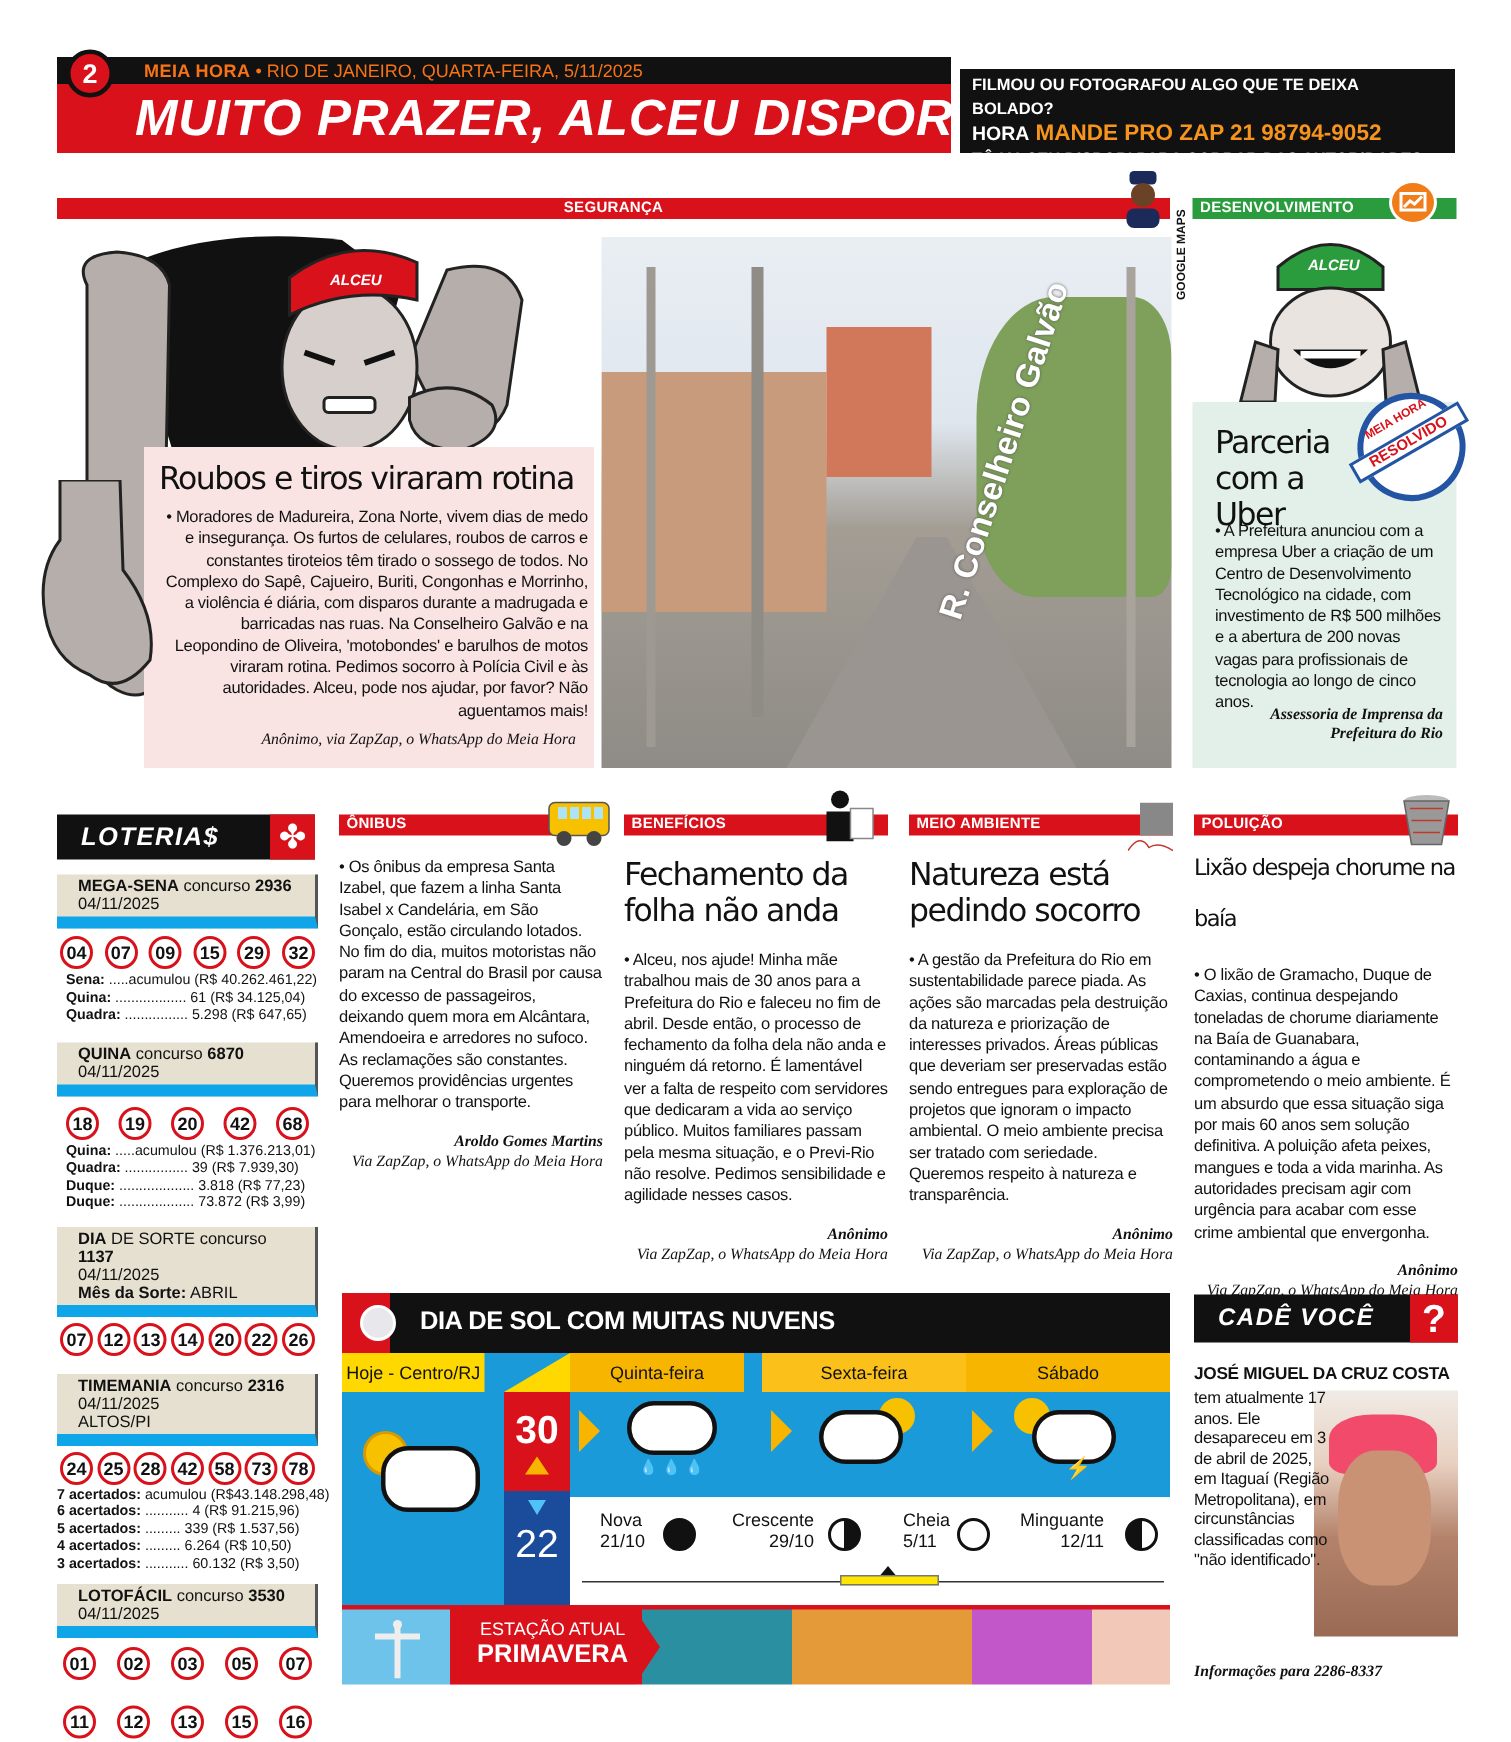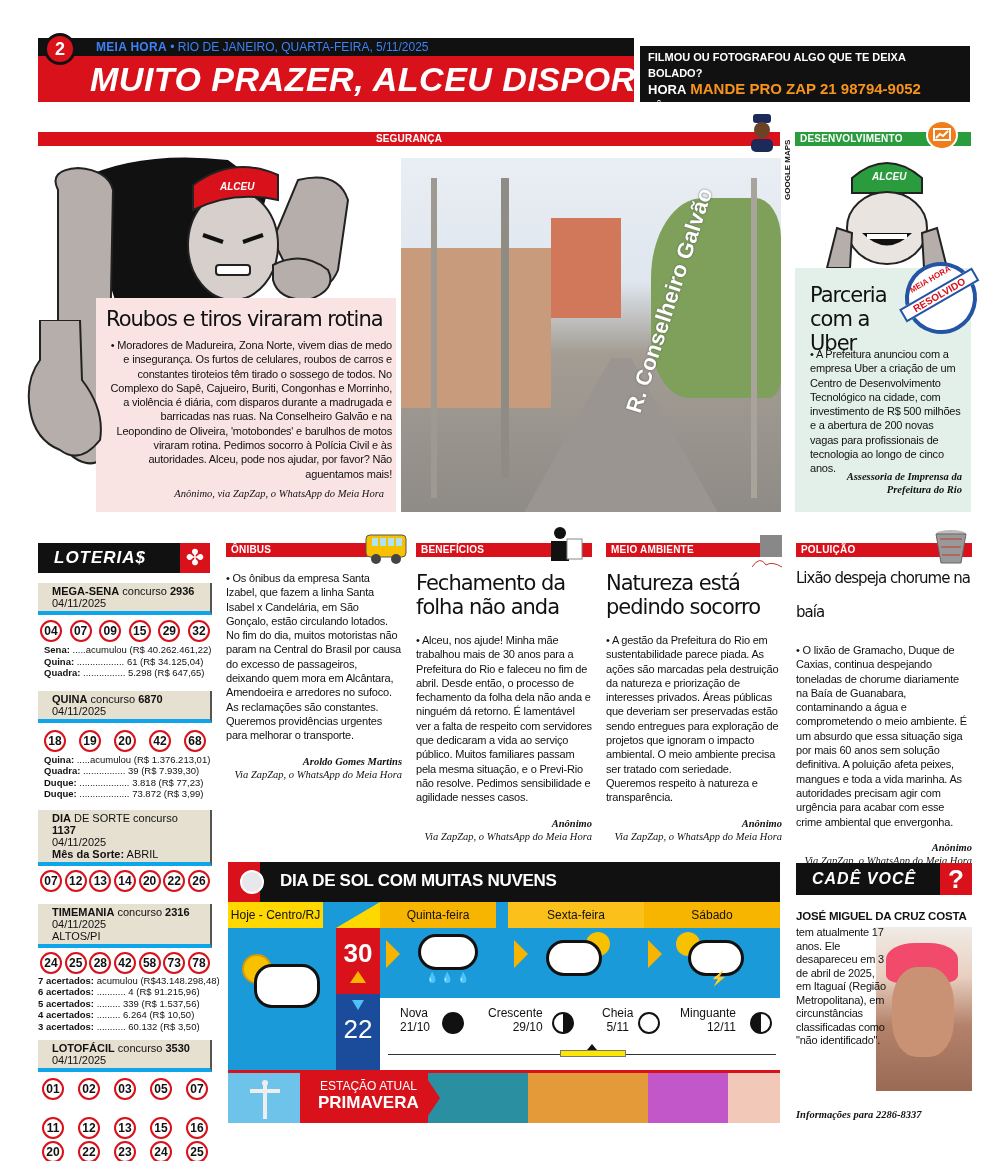--- a/index.html
+++ b/index.html
@@ -1,38 +1,38 @@
 <!DOCTYPE html>
 <html><head>
 <meta charset="utf-8">
 <style>
 *{box-sizing:border-box;margin:0;padding:0}
 body{width:1007px;height:1161px;background:#fff;font-family:"Liberation Sans",sans-serif;color:#111;position:relative;overflow:hidden}
 .abs{position:absolute}
 
-#mast-top{left:38px;top:38px;width:596px;height:18px;background:#111;color:#3b82f6;font-size:12px;line-height:18px;padding-left:58px;white-space:nowrap}
+#mast-top{left:38px;top:38px;width:596px;height:18px;background:#111;color:#f97316;font-size:12px;line-height:18px;padding-left:58px;white-space:nowrap}
 #mast-top b{font-weight:900;letter-spacing:.3px}
 #mast-red{left:38px;top:56px;width:596px;height:46px;background:#d9111b;color:#fff;font-weight:900;font-style:italic;font-size:34px;line-height:46px;padding-left:52px;letter-spacing:.5px;white-space:nowrap}
 #page-num{left:44px;top:33px;width:32px;height:32px;border-radius:50%;background:#d9111b;border:3px solid #111;color:#fff;font-weight:900;font-size:18px;text-align:center;line-height:26px;z-index:3}
 #zap-box{left:640px;top:46px;width:330px;height:56px;background:#111;color:#fff;padding:3px 8px;font-weight:900;font-size:11px;line-height:16px}
 #zap-box .orange{color:#f7941d;font-size:15px}
 #zap-box .hora{display:inline-block;font-size:13px;margin-right:4px}
 
 .sec-bar{height:14px;color:#fff;font-weight:700;font-size:10px;line-height:14px;padding-left:5px;letter-spacing:.2px}
 .red{background:#d9111b}
 .green{background:#2a9c3e}
 
 .pink{background:#f9e3e3}
 .mint{background:#e3f0ea}
 h2.head{font-family:"DejaVu Sans",sans-serif;font-weight:400;letter-spacing:-1px;color:#111}
 .body-txt{font-size:11px;line-height:14.3px;color:#111;letter-spacing:-.2px}
 .sign{font-family:"Liberation Serif",serif;font-style:italic;font-size:10.5px;text-align:right;line-height:13px}
 .sign b{font-weight:700}
 
-.lot-head{background:#e6e0d1;border-right:2px solid #555;border-bottom:4px solid #0ea5e9;padding:2px 14px;font-size:11px;line-height:12px}
+.lot-head{background:#e6e0d1;border-right:2px solid #555;border-bottom:8px solid #0ea5e9;padding:2px 14px;font-size:11px;line-height:12px}
 .lot-head b{font-weight:900}
 .balls{display:flex;justify-content:space-between;padding:0 2px}
 .ball{width:22px;height:22px;border:2px solid #d9111b;border-radius:50%;font-weight:900;font-size:12px;text-align:center;line-height:18px;background:#fff}
 .prize{font-size:9.5px;line-height:11.5px;padding-left:6px;white-space:nowrap}
 .prize b{font-weight:900}
 
 .wx-day{background:#f7b500;color:#111;font-size:12px;text-align:center;line-height:26px;height:26px}
 .cloud{position:absolute;background:#fff;border:3px solid #111;border-radius:18px}
 .moon{display:inline-block;width:22px;height:22px;border-radius:50%;border:2px solid #111;vertical-align:middle}
 </style>
@@ -307,21 +307,21 @@
       <div class="abs" style="left:0;top:0;width:24px;height:24px;border-radius:50%;background:#f7c100"></div>
       <div class="cloud" style="left:12px;top:8px;width:56px;height:36px"></div>
       <div class="abs" style="left:34px;top:38px;color:#f7c100;font-size:14px;font-weight:900">⚡</div>
     </div>
 
   <div class="abs" style="left:152px;top:96px;width:400px;height:72px;background:#fff">
     <div class="abs" style="left:20px;top:8px;font-size:12px;line-height:14px"><span>Nova</span><br><span>21/10</span></div>
     <div class="abs moon" style="left:62px;top:14px;background:#111"></div>
     <div class="abs" style="left:108px;top:8px;font-size:12px;line-height:14px;text-align:right"><span>Crescente</span><br><span>29/10</span></div>
     <div class="abs moon" style="left:172px;top:14px;background:linear-gradient(90deg,#fff 50%,#111 50%)"></div>
-    <div class="abs" style="left:222px;top:8px;font-size:12px;line-height:14px;text-align:center"><span>Cheia</span><br><span>5/11</span></div>
+    <div class="abs" style="left:222px;top:8px;font-size:12px;line-height:14px;text-align:left"><span>Cheia</span><br><span>5/11</span></div>
     <div class="abs moon" style="left:258px;top:14px;background:#fff"></div>
     <div class="abs" style="left:300px;top:8px;font-size:12px;line-height:14px;text-align:right"><span>Minguante</span><br><span>12/11</span></div>
     <div class="abs moon" style="left:370px;top:14px;background:linear-gradient(90deg,#111 50%,#fff 50%)"></div>
     <div class="abs" style="left:8px;top:56px;width:388px;height:1px;background:#333"></div>
     <div class="abs" style="left:180px;top:52px;width:66px;height:7px;background:#ffe600;border:1px solid #777"></div>
     <div class="abs" style="left:207px;top:46px;width:0;height:0;border-left:5px solid transparent;border-right:5px solid transparent;border-bottom:6px solid #111"></div>
   </div>
 </div>
 <div class="abs" style="left:228px;top:1070px;width:552px;height:4px;background:#d9111b"></div>
 

